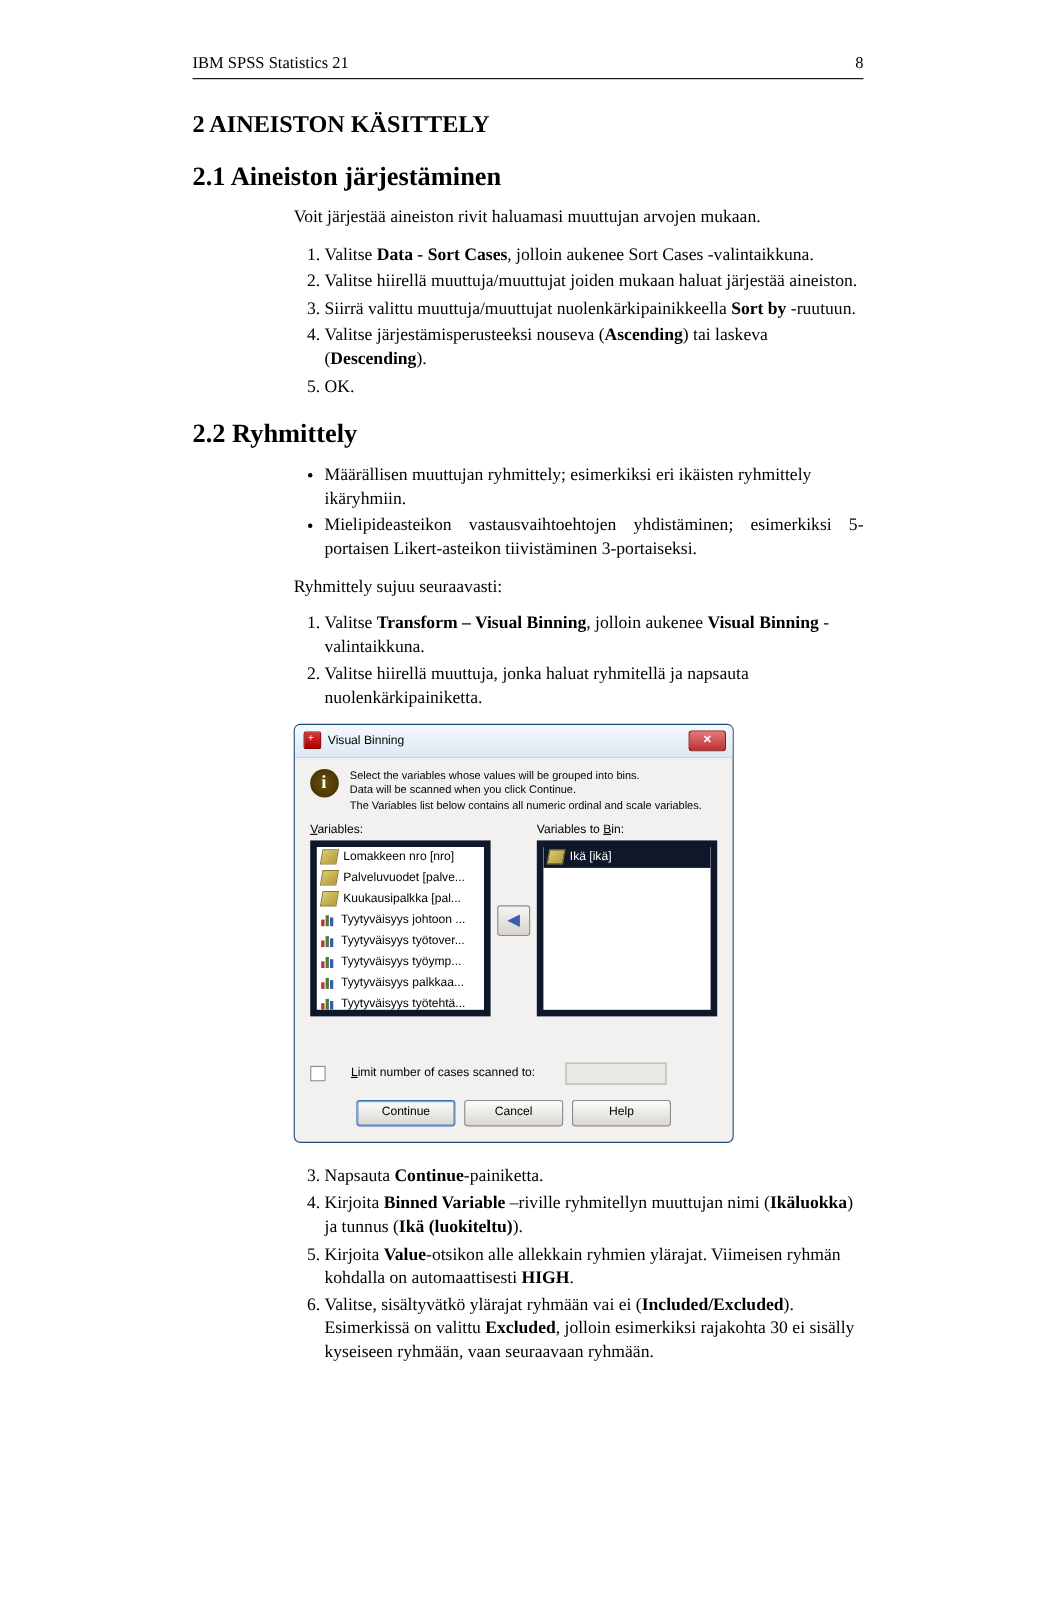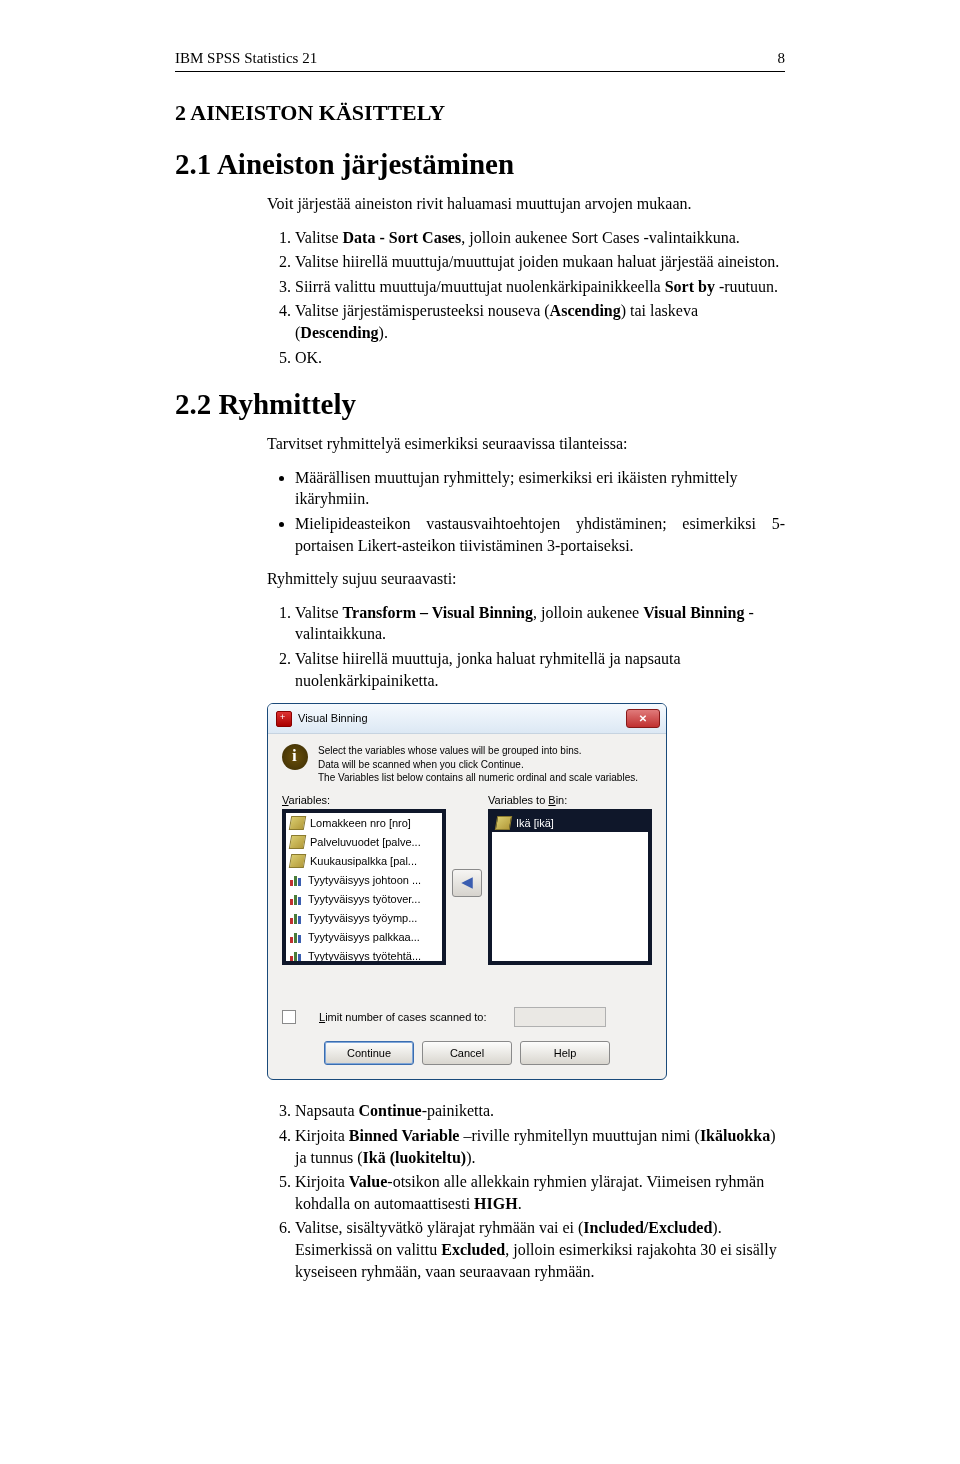--- a/index.html
+++ b/index.html
@@ -25,21 +25,21 @@
     border: none;
     border-top: 1px solid #000;
     margin: 0 0 28px 0;
   }
   h1.h1 {
     font-size: 22px;
     font-weight: bold;
     margin: 10px 0 22px 0;
   }
   h2.h2 {
-    font-size: 29px;
+    font-size: 24px;
     font-weight: bold;
     margin: 20px 0 12px 0;
   }
   .indent-block {
     margin-left: 92px;
     font-size: 16px;
     line-height: 1.35;
   }
   .para {
     margin: 0 0 12px 0;
@@ -149,21 +149,21 @@
     align-items: flex-start;
     gap: 6px;
     margin-top: 4px;
   }
   .list-col { flex: 1; }
   .list-label {
     font-size: 11px;
     margin-bottom: 2px;
   }
   .listbox {
-    border: 4px solid #0f172a;
+    border: 6px solid #0f172a;
     background: #fff;
     height: 148px;
     overflow: hidden;
   }
   .list-item {
     display: flex;
     align-items: center;
     gap: 5px;
     padding: 1px 4px;
     height: 17px;
@@ -284,21 +284,20 @@
       </li>
       <li>
         <span>Valitse järjestämisperusteeksi nouseva (</span><b>Ascending</b><span>) tai laskeva (</span><b>Descending</b><span>).</span>
       </li>
       <li>OK.</li>
     </ol>
   </div>
 
   <h2 class="h2">2.2 Ryhmittely</h2>
   <div class="indent-block">
-    <p class="para">Tarvitset ryhmittelyä esimerkiksi seuraavissa tilanteissa:</p>
     <ul class="bulleted">
       <li>Määrällisen muuttujan ryhmittely; esimerkiksi eri ikäisten ryhmittely ikäryhmiin.</li>
       <li class="just">Mielipideasteikon vastausvaihtoehtojen yhdistäminen; esimerkiksi 5-portaisen Likert-asteikon tiivistäminen 3-portaiseksi.</li>
     </ul>
     <p class="para">Ryhmittely sujuu seuraavasti:</p>
     <ol class="numbered">
       <li>
         <span>Valitse </span><b>Transform – Visual Binning</b><span>, jolloin aukenee </span><b>Visual Binning</b><span> - valintaikkuna.</span>
       </li>
       <li>Valitse hiirellä muuttuja, jonka haluat ryhmitellä ja napsauta nuolenkärkipainiketta.</li>

